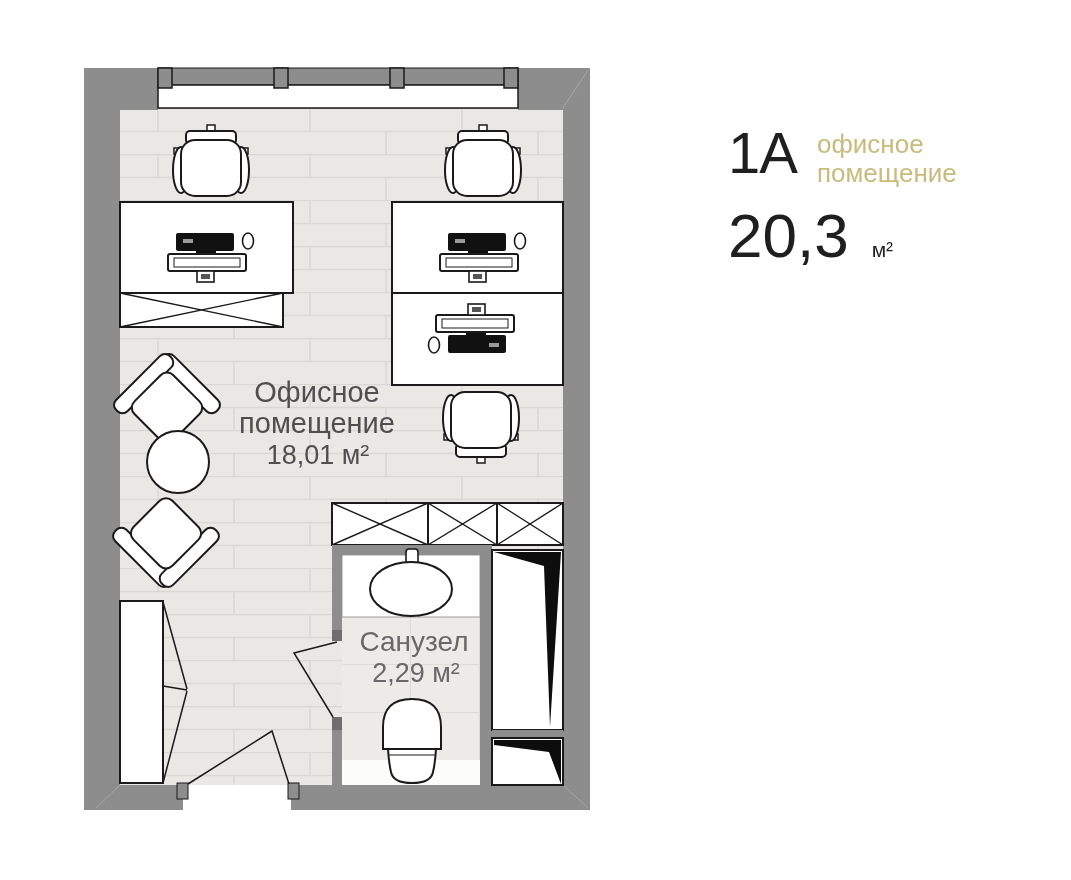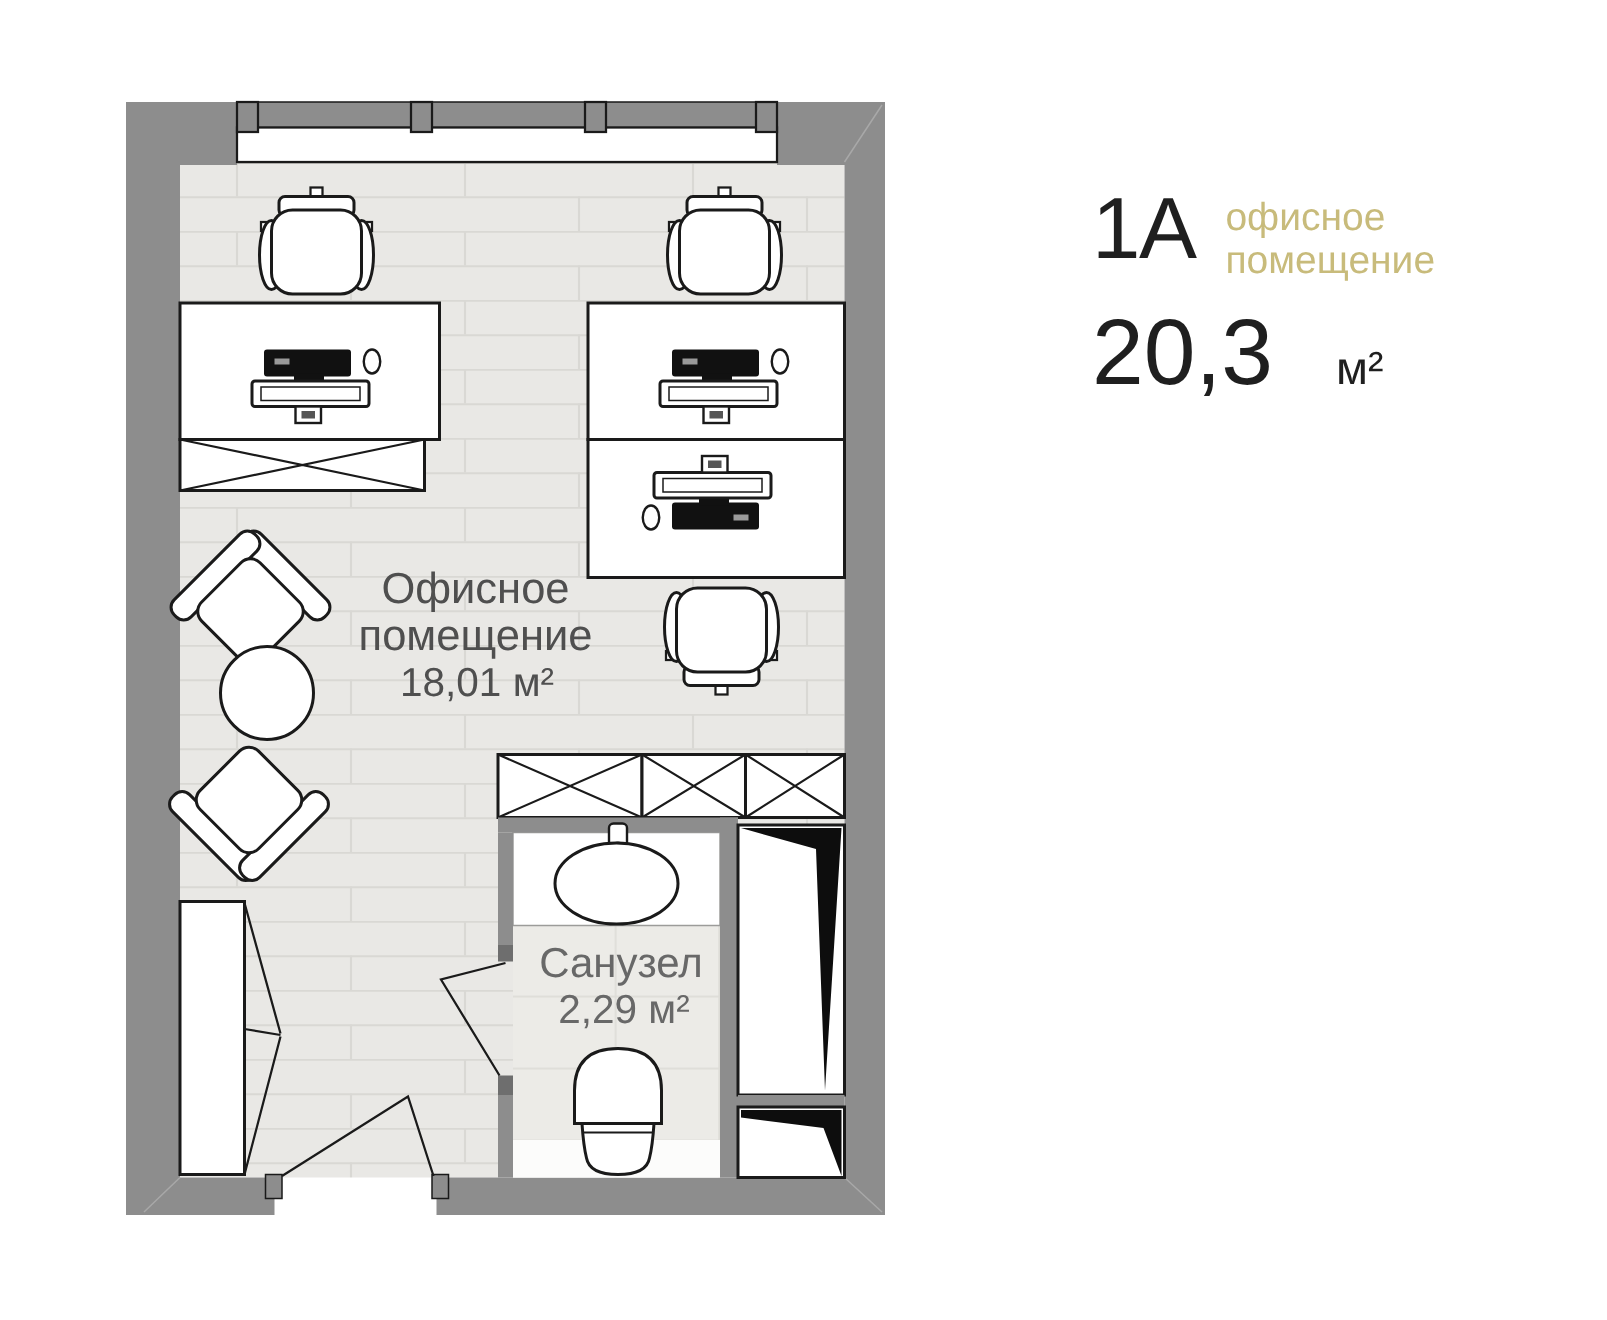--- a/index.html
+++ b/index.html
@@ -17,21 +17,21 @@
 
   .unit-info{
     position:absolute;left:728px;top:90px;width:300px;
     color:#1f1f1f;
   }
   .unit-row{display:flex;align-items:flex-start;margin-top:36px;}
   .unit-id{font-size:58px;line-height:0.92;font-weight:400;letter-spacing:-1px;}
   .unit-type{margin-left:20px;padding-top:4px;font-size:26px;line-height:1.1;color:#c8bb7b;font-weight:400;}
   .area-row{display:flex;align-items:baseline;margin-top:18px;}
   .area-value{font-size:62px;line-height:1;font-weight:400;}
-  .area-unit{font-size:31px;margin-left:42px;font-weight:400;}
+  .area-unit{font-size:21px;margin-left:23px;font-weight:400;}
 </style>
 </head>
 <body>
 
 <div class="canvas">
 
   <svg class="plan-svg" width="1071" height="880" viewBox="0 0 1071 880">
 
     <defs>
       <pattern id="brick" x="120" y="108" width="152" height="46" patternUnits="userSpaceOnUse">

